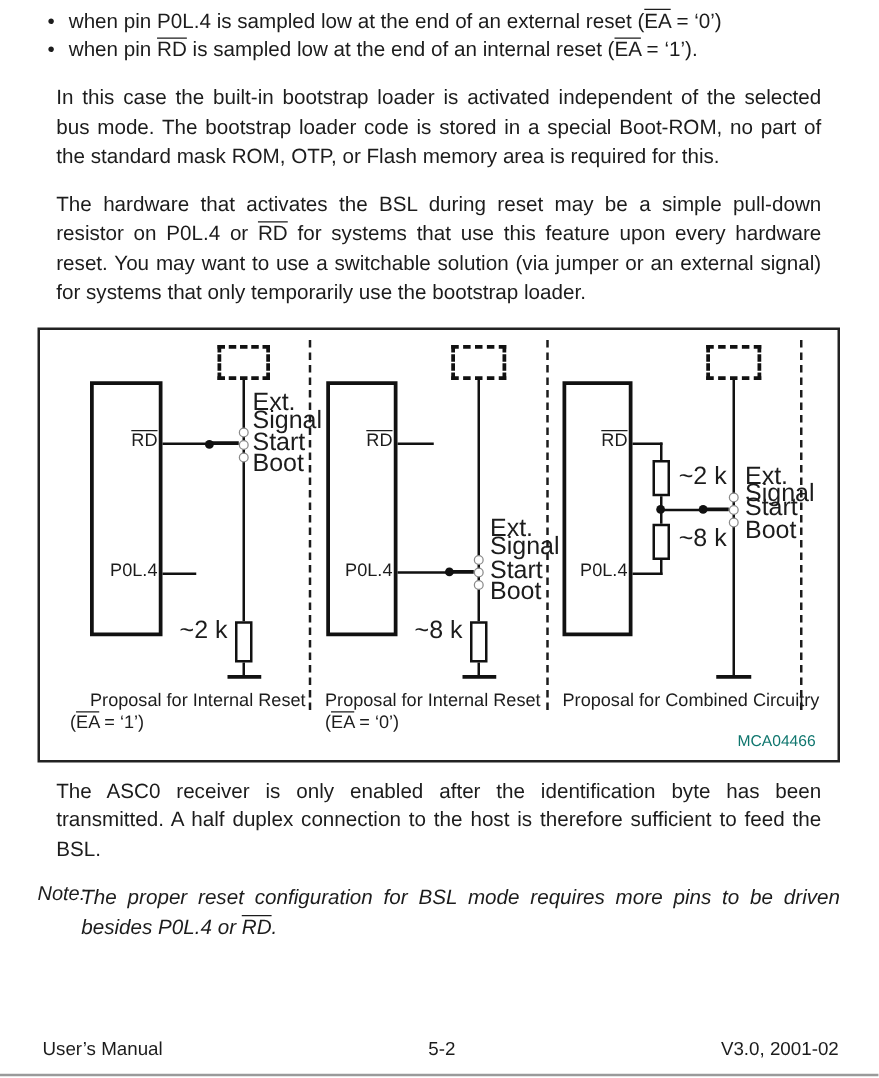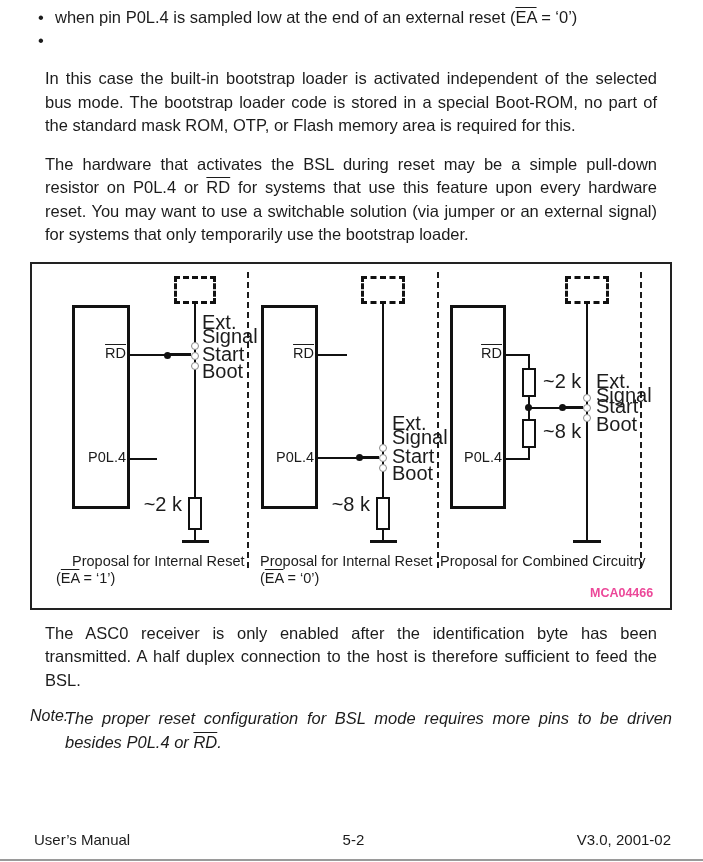--- a/index.html
+++ b/index.html
@@ -24,21 +24,21 @@
   .wh{position:absolute;background:#111;}
   .wv{position:absolute;background:#111;width:2px;}
   .dot{position:absolute;width:7px;height:7px;border-radius:50%;background:#111;}
   .contact{position:absolute;width:8px;height:8px;border-radius:50%;border:1.5px solid #8a8a8a;
            background:#fff;box-sizing:border-box;}
   .res{position:absolute;width:14px;border:2.5px solid #111;background:#fff;box-sizing:border-box;}
   .gnd{position:absolute;height:3.5px;background:#111;}
   .figlabel{position:absolute;font-size:20px;line-height:15px;white-space:nowrap;}
   .pinlabel{position:absolute;font-size:14.5px;line-height:15px;text-align:right;}
   .figcap{position:absolute;font-size:14.5px;line-height:17px;white-space:nowrap;}
-  .watermark{position:absolute;font-size:12.5px;font-weight:700;color:#ec4899;}
+  .watermark{position:absolute;font-size:12.5px;font-weight:400;color:#0f766e;}
   
   .figure-caption{display:flex;gap:17px;margin-top:10px;font-size:17px;font-weight:bold;}
   .note{position:relative;margin-top:8px;padding-left:35px;font-style:italic;}
   .note .note-label{position:absolute;left:0;top:0;}
   .note p{margin:0;font-size:16.5px;line-height:23.5px;text-align:justify;}
   .slink{font-weight:bold;text-decoration:none;cursor:pointer;}
   sub.b{font-size:11px;line-height:0;}
   .footer{position:absolute;left:34px;right:32px;top:831px;display:flex;
           justify-content:space-between;font-size:15px;}
   .bottom-line{position:absolute;left:0;right:0;top:859px;height:2px;background:#9a9a9a;}
@@ -48,20 +48,21 @@
 
 <div class="page">
   <div class="content">
 
     <div class="bullet-row">
       <span class="bullet-dot">•</span>
       <span><span>when pin P0L.4 is sampled low at the end of an external reset (</span><span class="ov">EA</span><span> = ‘0’)</span></span>
     </div>
     <div class="bullet-row">
       <span class="bullet-dot">•</span>
+      <span><span>when pin </span><span class="ov">RD</span><span> is sampled low at the end of an internal reset (</span><span class="ov">EA</span><span> = ‘1’).</span></span>
     </div>
 
     <p class="body mt10">In this case the built-in bootstrap loader is activated independent of the selected bus mode. The bootstrap loader code is stored in a special Boot-ROM, no part of the standard mask ROM, OTP, or Flash memory area is required for this.</p>
     <p class="body mt10"><span>The hardware that activates the BSL during reset may be a simple pull-down resistor on P0L.4 or </span><span class="ov">RD</span><span> for systems that use this feature upon every hardware reset. You may want to use a switchable solution (via jumper or an external signal) for systems that only temporarily use the bootstrap loader.</span></p>
 
     <div class="figbox">
       <div class="vsep" style="left:215px"></div>
       <div class="vsep" style="left:405px"></div>
       <div class="vsep" style="left:608px"></div>
 
@@ -126,21 +127,21 @@
       <div class="wv" style="left:554px;top:40px;height:238px"></div>
       <div class="dashedbox" style="left:533px;top:12px;width:44px;height:28px"></div>
       <div class="gnd" style="left:541px;top:276px;width:28px"></div>
       <div class="contact" style="left:551px;top:130px"></div>
       <div class="contact" style="left:551px;top:140px"></div>
       <div class="contact" style="left:551px;top:150px"></div>
       <div class="figlabel" style="left:564px;top:110px">Ext.</div>
       <div class="figlabel" style="left:564px;top:124px">Signal</div>
       <div class="figlabel" style="left:564px;top:135px">Start</div>
       <div class="figlabel" style="left:564px;top:153px">Boot</div>
-      <div class="figcap" style="left:408px;top:289px">Proposal for Combined Circuitry</div>
+      <div class="figcap" style="left:418px;top:289px">Proposal for Combined Circuitry</div>
       <div class="watermark" style="left:558px;top:322px">MCA04466</div>
     </div>
 
 
     <p class="body" style="margin-top:12px">The ASC0 receiver is only enabled after the identification byte has been transmitted. A half duplex connection to the host is therefore sufficient to feed the BSL.</p>
 
     <div class="note">
       <span class="note-label">Note:</span>
       <p><span>The proper reset configuration for BSL mode requires more pins to be driven besides P0L.4 or </span><span class="ov">RD</span><span>.</span></p>
     </div>

